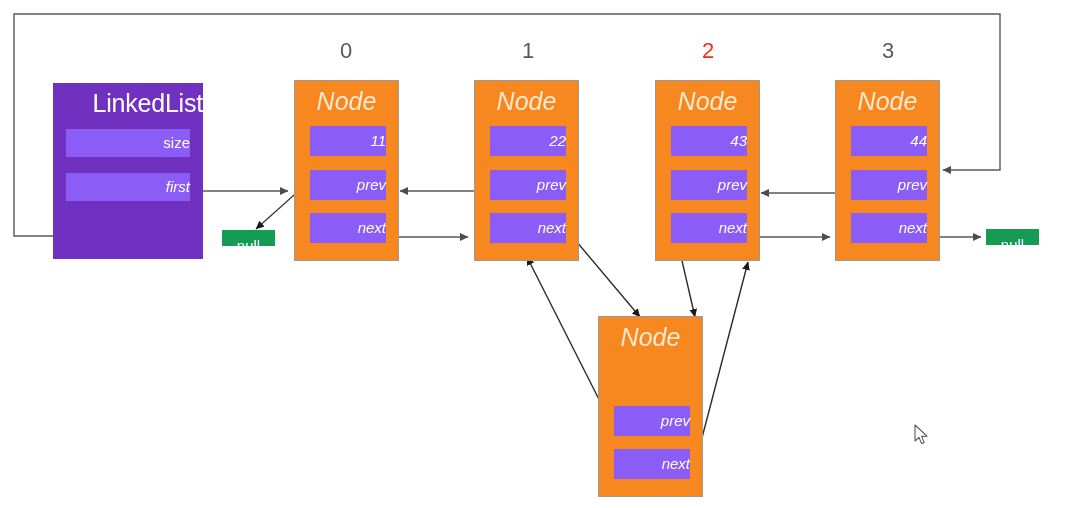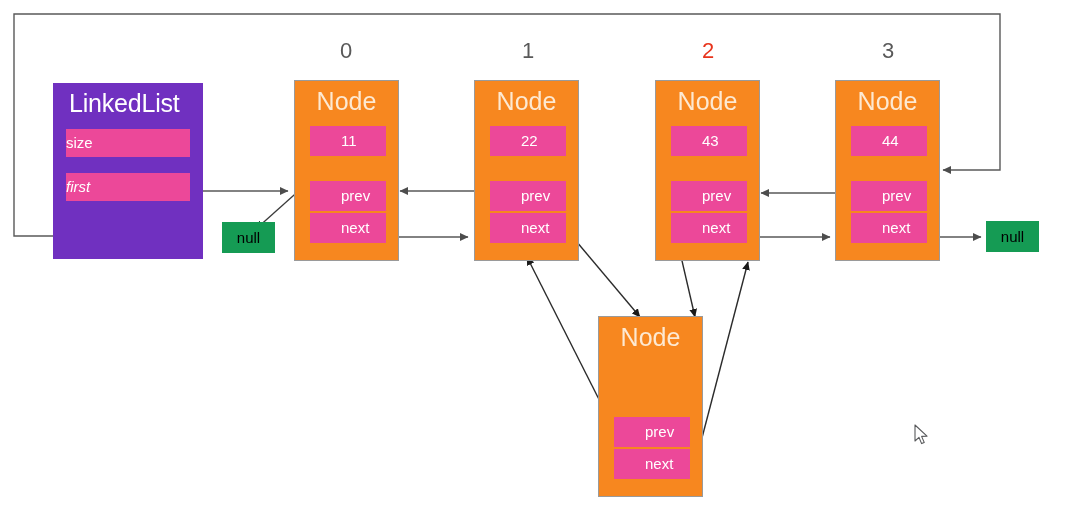--- a/index.html
+++ b/index.html
@@ -29,31 +29,31 @@
   .llbox {
     position: absolute;
     left: 53px; top: 83px;
     width: 150px; height: 176px;
     background: #7030c0;
     box-sizing: border-box;
   }
   .llbox .title {
     color: #ffffff;
     font-size: 25px;
-    text-align: left;
+    text-align: right;
     line-height: 40px;
     height: 40px;
     letter-spacing: -0.2px;
     padding-left: 16px;
   }
   .field {
-    background: #ec4899;
+    background: #8b5cf6;
     color: #ffffff;
     font-size: 15px;
-    text-align: left;
+    text-align: right;
     box-sizing: border-box;
   }
   .llbox .field {
     position: absolute;
     left: 13px;
     width: 124px;
     height: 28px;
     line-height: 28px;
   }
   .llbox .f0 { top: 46px; }
@@ -61,39 +61,40 @@
   .llbox .f2 { top: 133px; }
 
   
   .node {
     position: absolute;
     width: 105px;
     height: 181px;
     background: #f7871f;
     border: 1px solid #9a9a9a;
     box-sizing: border-box;
+    font-style: italic;
   }
   .node .title {
     color: #fde9d2;
     font-size: 25px;
     text-align: center;
     height: 42px;
     line-height: 40px;
   }
   .node .field {
     position: absolute;
     left: 15px;
     width: 76px;
     height: 30px;
     line-height: 30px;
     font-size: 15px;
     padding-left: 31px;
   }
   .node .s0 { top: 45px; }
-  .node .s1 { top: 89px; margin-top: 11px; }
+  .node .s1 { top: 89px; }
   .node .s2 { top: 132px; }
 
   .n0 { left: 294px; top: 80px; }
   .n1 { left: 474px; top: 80px; }
   .n2 { left: 655px; top: 80px; }
   .n3 { left: 835px; top: 80px; }
   .n4 { left: 598px; top: 316px; }
 
   
   .idx {
@@ -107,26 +108,27 @@
   .idx.hot { color: #e8341c; }
   .i0 { left: 326px; }
   .i1 { left: 508px; }
   .i2 { left: 688px; }
   .i3 { left: 868px; }
 
   
   .nullbox {
     position: absolute;
     background: #159b54;
-    color: #000000;
+    color: #ffffff;
     font-size: 15px;
     text-align: center;
     line-height: 31px;
-    height: 31px;
+    height: 16px;
     width: 53px;
+    margin-top: 8px;
   }
   .null-left  { left: 222px; top: 222px; }
   .null-right { left: 986px; top: 221px; }
 
   
   .cursor {
     position: absolute;
     left: 914px; top: 424px;
     width: 16px; height: 22px;
   }

